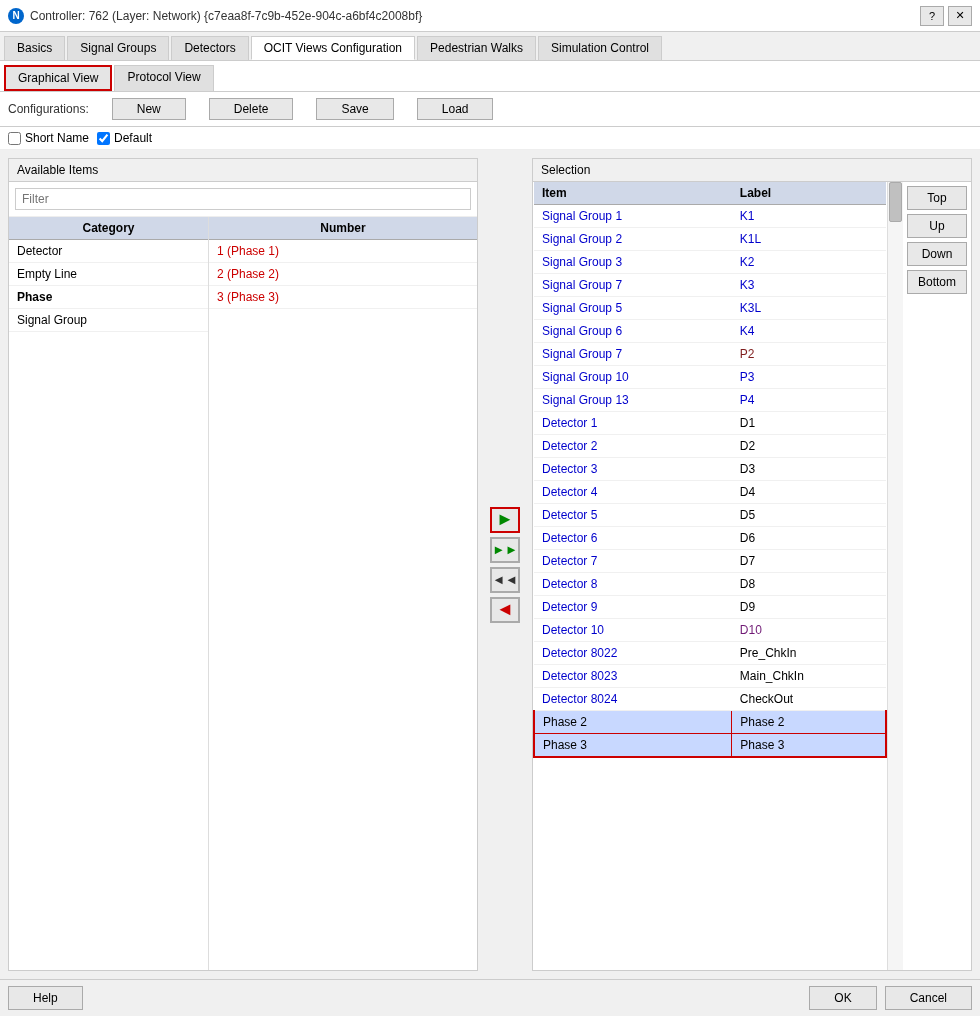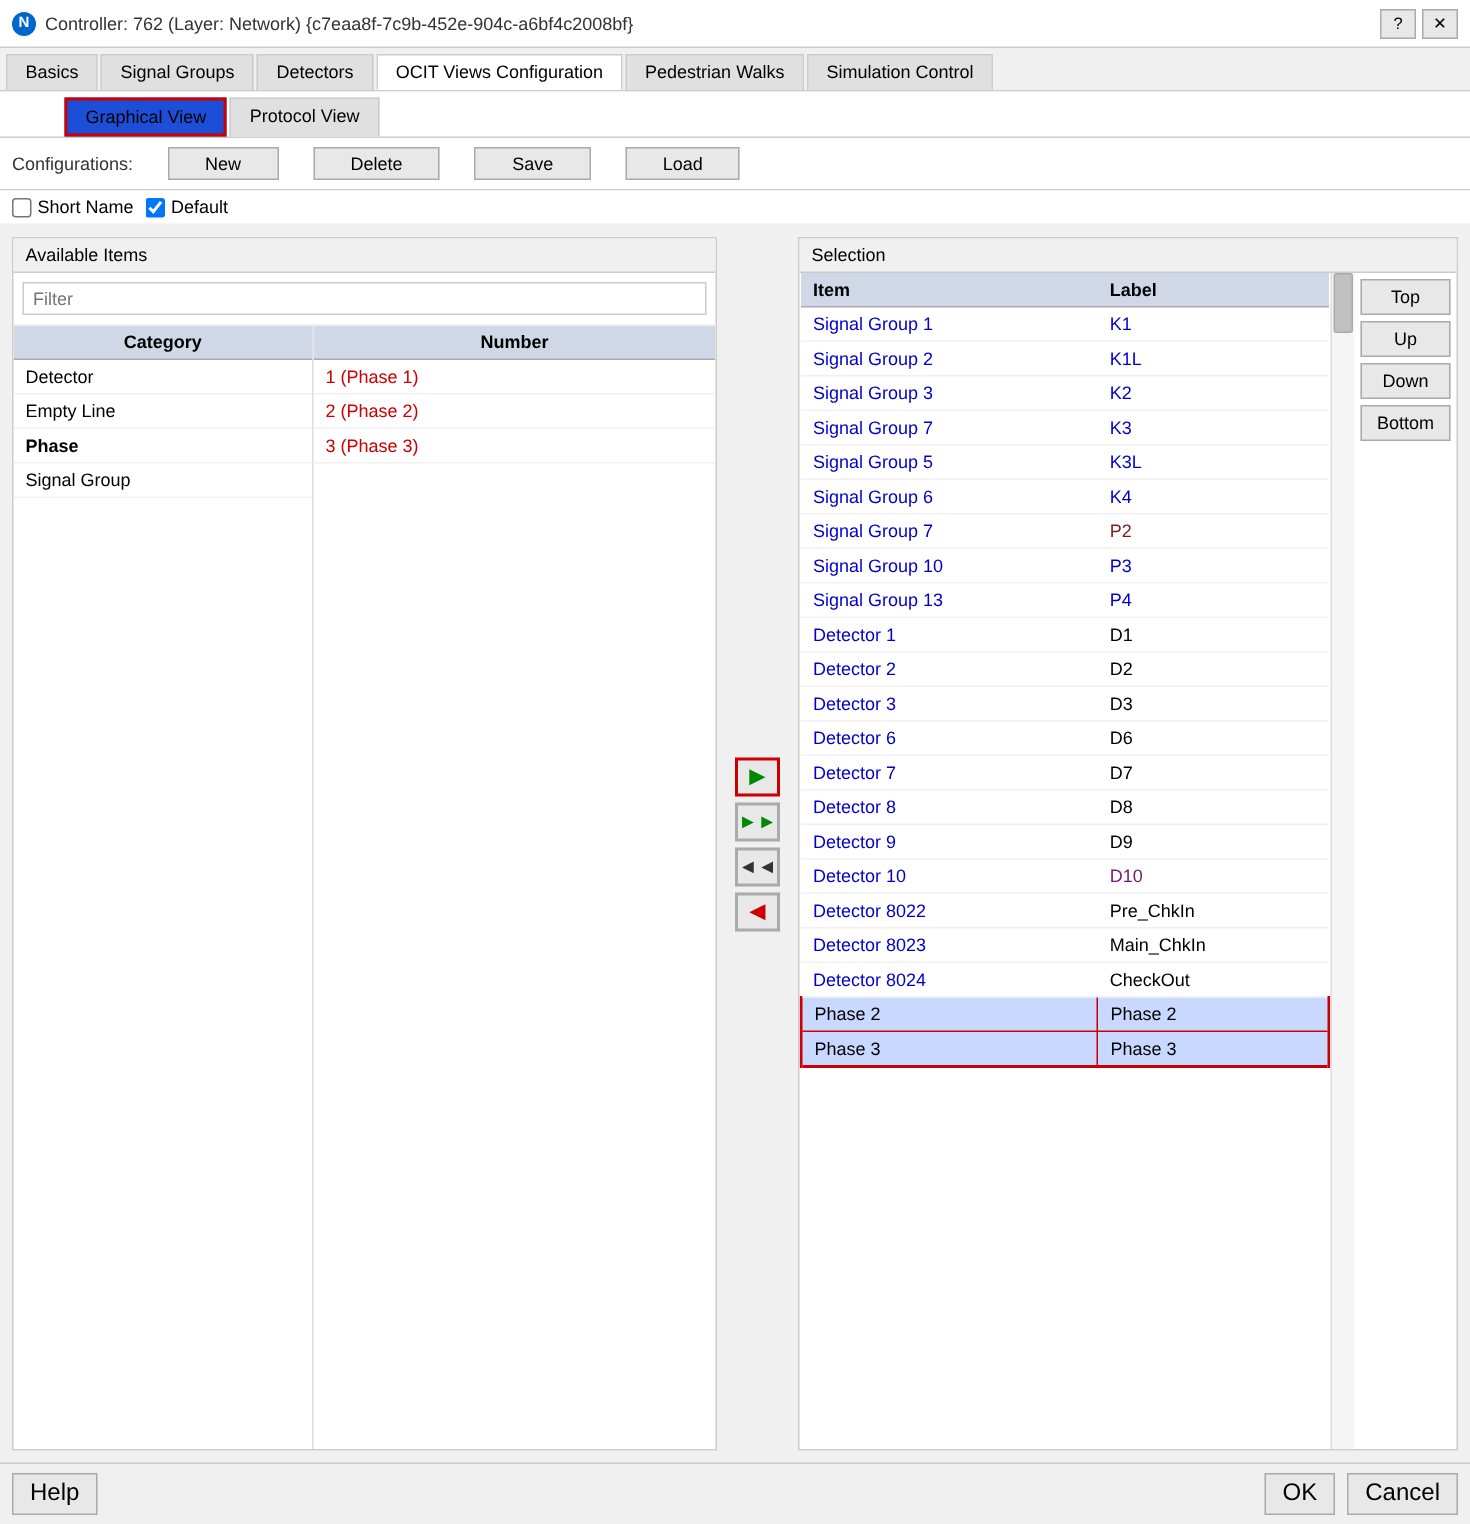--- a/index.html
+++ b/index.html
@@ -10,21 +10,21 @@
     .title-bar-text { flex: 1; font-size: 12px; color: #333; }
     .title-bar-controls { display: flex; gap: 4px; }
     .title-bar-btn { width: 24px; height: 20px; border: 1px solid #aaa; background: #e8e8e8; cursor: pointer; display: flex; align-items: center; justify-content: center; font-size: 11px; }
 
     .main-tabs { background: #f0f0f0; border-bottom: 1px solid #ccc; display: flex; padding: 4px 4px 0; gap: 2px; }
     .tab { padding: 4px 12px; border: 1px solid #ccc; border-bottom: none; background: #e0e0e0; cursor: pointer; font-size: 12px; }
     .tab.active { background: #fff; border-bottom: 1px solid #fff; z-index: 1; }
 
     .sub-tabs { background: #fff; border-bottom: 1px solid #ccc; display: flex; padding: 4px 4px 0; gap: 2px; }
     .sub-tab { padding: 4px 12px; border: 1px solid #ccc; border-bottom: none; background: #e0e0e0; cursor: pointer; font-size: 12px; }
-    .sub-tab.active { background: #1d4ed8; border-bottom: 1px solid #fff; border: 2px solid #cc0000; margin-left: 39px; }
+    .sub-tab.active { background: #e5e5e5; border-bottom: 1px solid #fff; border: 2px solid #cc0000; }
 
     .toolbar { background: #fff; border-bottom: 1px solid #ccc; display: flex; align-items: center; padding: 6px 8px; gap: 23px; }
     .toolbar-label { font-size: 12px; color: #333; }
     .config-select { flex: 1; max-width: 500px; padding: 3px 6px; border: 1px solid #aaa; font-size: 12px; background: #fff; }
     .toolbar-btn { padding: 3px 24px; border: 1px solid #aaa; background: #e8e8e8; cursor: pointer; font-size: 12px; }
 
     .options-row { background: #fff; padding: 4px 8px; display: flex; align-items: center; gap: 8px; border-bottom: 1px solid #eee; }
     .checkbox-label { display: flex; align-items: center; gap: 4px; font-size: 12px; cursor: pointer; }
     .checkbox-label input { margin: 0; }
 
@@ -55,21 +55,21 @@
     .side-btn { padding: 4px 10px; border: 1px solid #aaa; background: #e8e8e8; cursor: pointer; font-size: 12px; min-width: 60px; text-align: center; }
 
     .selection-table { width: 100%; border-collapse: collapse; }
     .selection-table th { background: #d0d8e8; padding: 4px 8px; font-size: 12px; font-weight: bold; text-align: left; border-bottom: 1px solid #aaa; position: sticky; top: 0; }
     .selection-table td { padding: 4px 8px; font-size: 12px; border-bottom: 1px solid #f0f0f0; }
     .item-link { color: #0000cc; text-decoration: none; }
 
     .bottom-bar { background: #f0f0f0; border-top: 1px solid #ccc; display: flex; align-items: center; justify-content: space-between; padding: 6px 8px; }
     .bottom-left { display: flex; gap: 8px; }
     .bottom-right { display: flex; gap: 8px; }
-    .bottom-btn { padding: 4px 11px; border: 1px solid #aaa; background: #e8e8e8; cursor: pointer; font-size: 16px; }
+    .bottom-btn { padding: 4px 24px; border: 1px solid #aaa; background: #e8e8e8; cursor: pointer; font-size: 12px; }
 
     .scrollbar-area { width: 16px; background: #f5f5f5; border-left: 1px solid #ddd; position: relative; }
     .scrollbar-thumb { position: absolute; top: 0; left: 1px; right: 1px; height: 40px; background: #c0c0c0; border: 1px solid #aaa; border-radius: 2px; }
   </style>
 </head>
 <body>
 
 <div class="title-bar">
   <div class="title-bar-icon">N</div>
   <div class="title-bar-text">Controller: 762 (Layer: Network) {c7eaa8f-7c9b-452e-904c-a6bf4c2008bf}</div>
@@ -205,20 +205,28 @@
               </tr>
               <tr>
                 <td><a href="#" class="item-link">Detector 2</a></td>
                 <td>D2</td>
               </tr>
               <tr>
                 <td><a href="#" class="item-link">Detector 3</a></td>
                 <td>D3</td>
               </tr>
               <tr>
+                <td><a href="#" class="item-link">Detector 4</a></td>
+                <td>D4</td>
+              </tr>
+              <tr>
+                <td><a href="#" class="item-link">Detector 5</a></td>
+                <td>D5</td>
+              </tr>
+              <tr>
                 <td><a href="#" class="item-link">Detector 6</a></td>
                 <td>D6</td>
               </tr>
               <tr>
                 <td><a href="#" class="item-link">Detector 7</a></td>
                 <td>D7</td>
               </tr>
               <tr>
                 <td><a href="#" class="item-link">Detector 8</a></td>
                 <td>D8</td>

